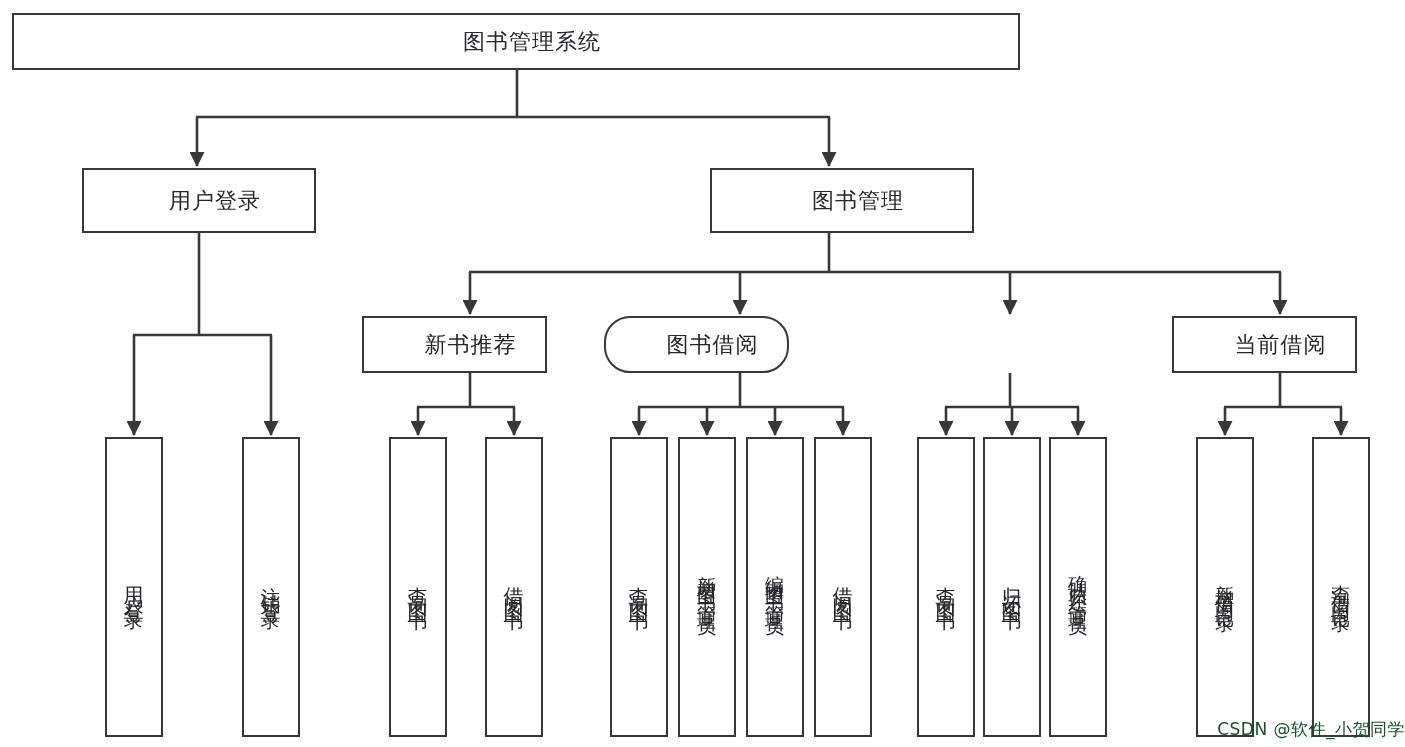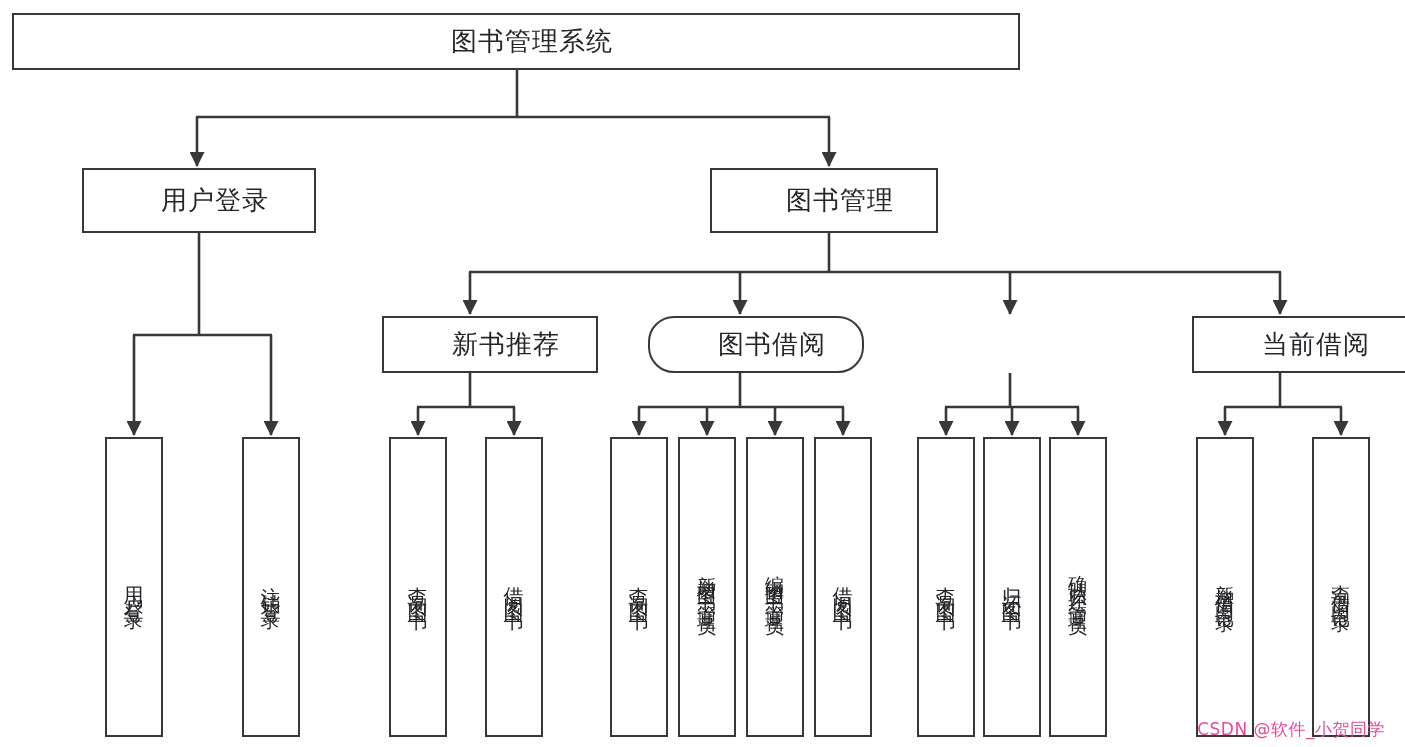--- a/index.html
+++ b/index.html
@@ -14,56 +14,56 @@
   svg.connectors line { stroke:#383838; stroke-width:2.6; }
   .node {
     position:absolute;
     background:#ffffff;
     border:2.6px solid #383838;
     box-sizing:border-box;
     display:flex; align-items:center; justify-content:center;
     color:#26262a;
     z-index:2;
   }
-  .h-node { font-size:26px; letter-spacing:1px; white-space:nowrap;padding-left:32px; }
+  .h-node { font-size:22px; letter-spacing:1px; white-space:nowrap;padding-left:32px; }
   .v-node {
     writing-mode:vertical-rl;
     text-orientation:mixed;
     font-size:20px;
     letter-spacing:8px;
     line-height:1;
   }
   .v-node.long { letter-spacing:6px; font-size:19px; }
   
   .n-root          { left:12px;   top:13px;  width:1008px; height:57px; }
   .n-user-login    { left:82px;   top:168px; width:234px;  height:65px; }
-  .n-book-mgmt     { left:710px;  top:168px; width:228px;  height:65px; }
-  .l3              { top:316px; width:216px; height:57px;margin-left:20px; }
+  .n-book-mgmt     { left:710px;  top:168px; width:264px;  height:65px; }
+  .l3              { top:316px; width:185px; height:57px; }
   .n-new-book-rec  { left:362px; }
-  .n-book-borrow   { left:628px;border-radius:26px; }
+  .n-book-borrow   { left:604px;border-radius:26px; }
   .n-current-borrow{ left:902px; }
   .n-borrow-records{ left:1172px; }
   .leaf            { top:437px; width:58px; height:300px; }
   .lf-1  { left:105px; }
   .lf-2  { left:242px; }
   .lf-3  { left:389px; }
   .lf-4  { left:485px; }
   .lf-5  { left:610px; }
   .lf-6  { left:678px; }
   .lf-7  { left:746px; }
   .lf-8  { left:814px; }
   .lf-9  { left:917px; }
   .lf-10 { left:983px; }
   .lf-11 { left:1049px; }
   .lf-12 { left:1196px; }
   .lf-13 { left:1312px; }
   .watermark {
     position:absolute;
-    right:20px; bottom:6px;
-    color:#ec4899;
+    right:0; bottom:6px;
+    color:#14532d;
     font-size:17px;
     letter-spacing:0.5px;
     z-index:5;
     white-space:nowrap;
   }
 </style>
 </head>
 <body>
 
 <div class="canvas">

